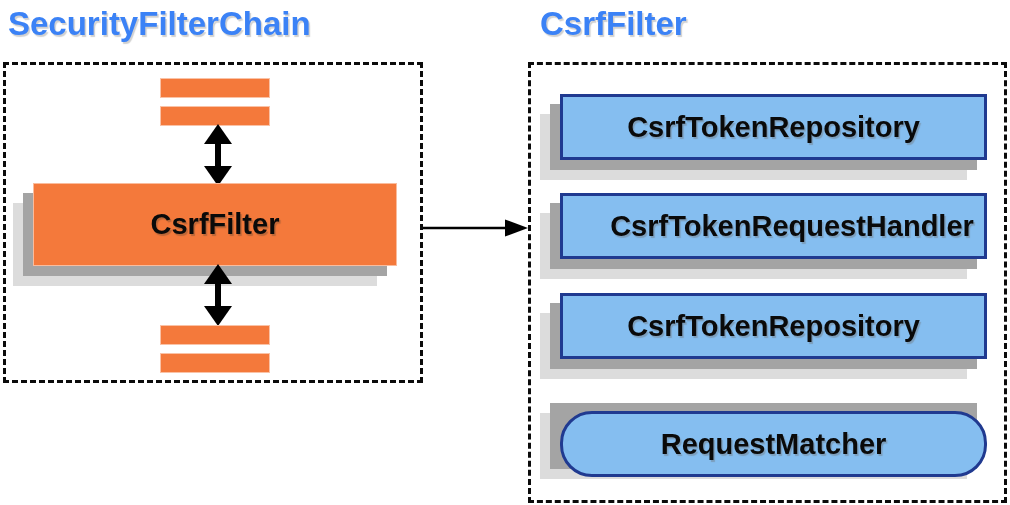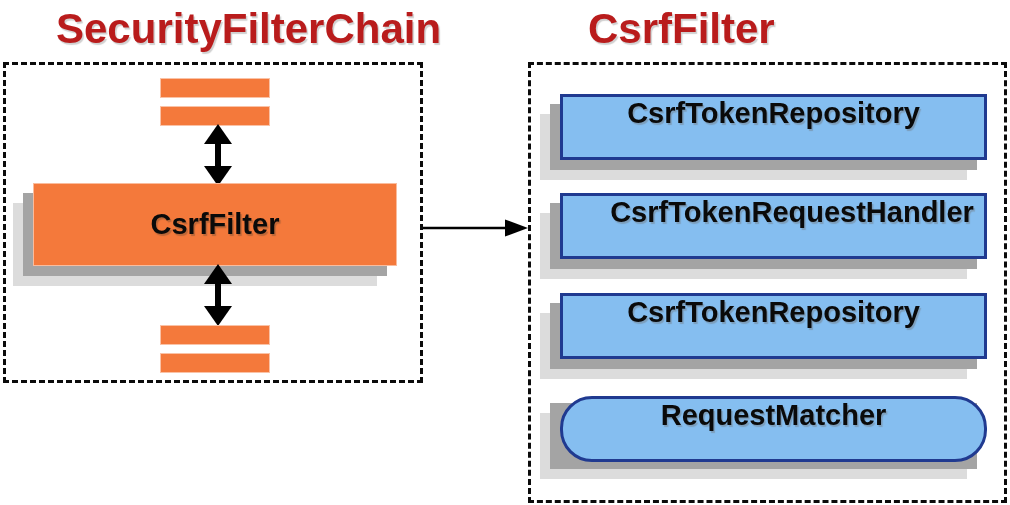--- a/index.html
+++ b/index.html
@@ -11,27 +11,26 @@
   .canvas {
     position: relative;
     width: 1010px;
     height: 505px;
     background: #ffffff;
     overflow: hidden;
   }
   .abs { position: absolute; }
 
   .panel-title {
-    font-size: 42px;
+    font-size: 33px;
     font-weight: bold;
-    color: #b91c1c;
+    color: #3b82f6;
     text-shadow: 1.5px 1.5px 1px rgba(150,150,150,0.45);
     white-space: nowrap;
     line-height: 1.1;
-    margin-left: 48px;
   }
 
   .dashed-panel {
     border: 3px dashed #0b0b0b;
     box-sizing: border-box;
     background: transparent;
   }
 
   
   .stack-bar {
@@ -63,21 +62,21 @@
   .shadow-light { background: #dcdcdc; }
 
   
   .component-box {
     width: 427px;
     height: 66px;
     background: #85bef0;
     border: 3px solid #203a90;
     box-sizing: border-box;
     display: flex;
-    align-items: flex-start;
+    align-items: center;
     justify-content: center;
   }
   .component-box .label {
     font-size: 29px;
     font-weight: bold;
     color: #0a0a0a;
     text-shadow: 1.5px 1.5px 1px rgba(110,110,110,0.4);
     white-space: nowrap;
   }
   .component-shadow-dark  { width: 427px; height: 66px; background: #a4a4a4; }
@@ -146,17 +145,17 @@
   </div>
 
   <div class="abs component-shadow-light" style="left:540px; top:313px;"></div>
   <div class="abs component-shadow-dark" style="left:550px; top:303px;"></div>
   <div class="abs component-box" style="left:560px; top:293px;">
     <span class="label">CsrfTokenRepository</span>
   </div>
 
   <div class="abs component-shadow-light" style="left:540px; top:413px;"></div>
   <div class="abs component-shadow-dark" style="left:550px; top:403px;"></div>
-  <div class="abs component-box" style="left:560px; top:396px;border-radius:32px;">
+  <div class="abs component-box" style="left:560px; top:411px;border-radius:32px;">
     <span class="label">RequestMatcher</span>
   </div>
 
 </div>
 
 </body></html>

